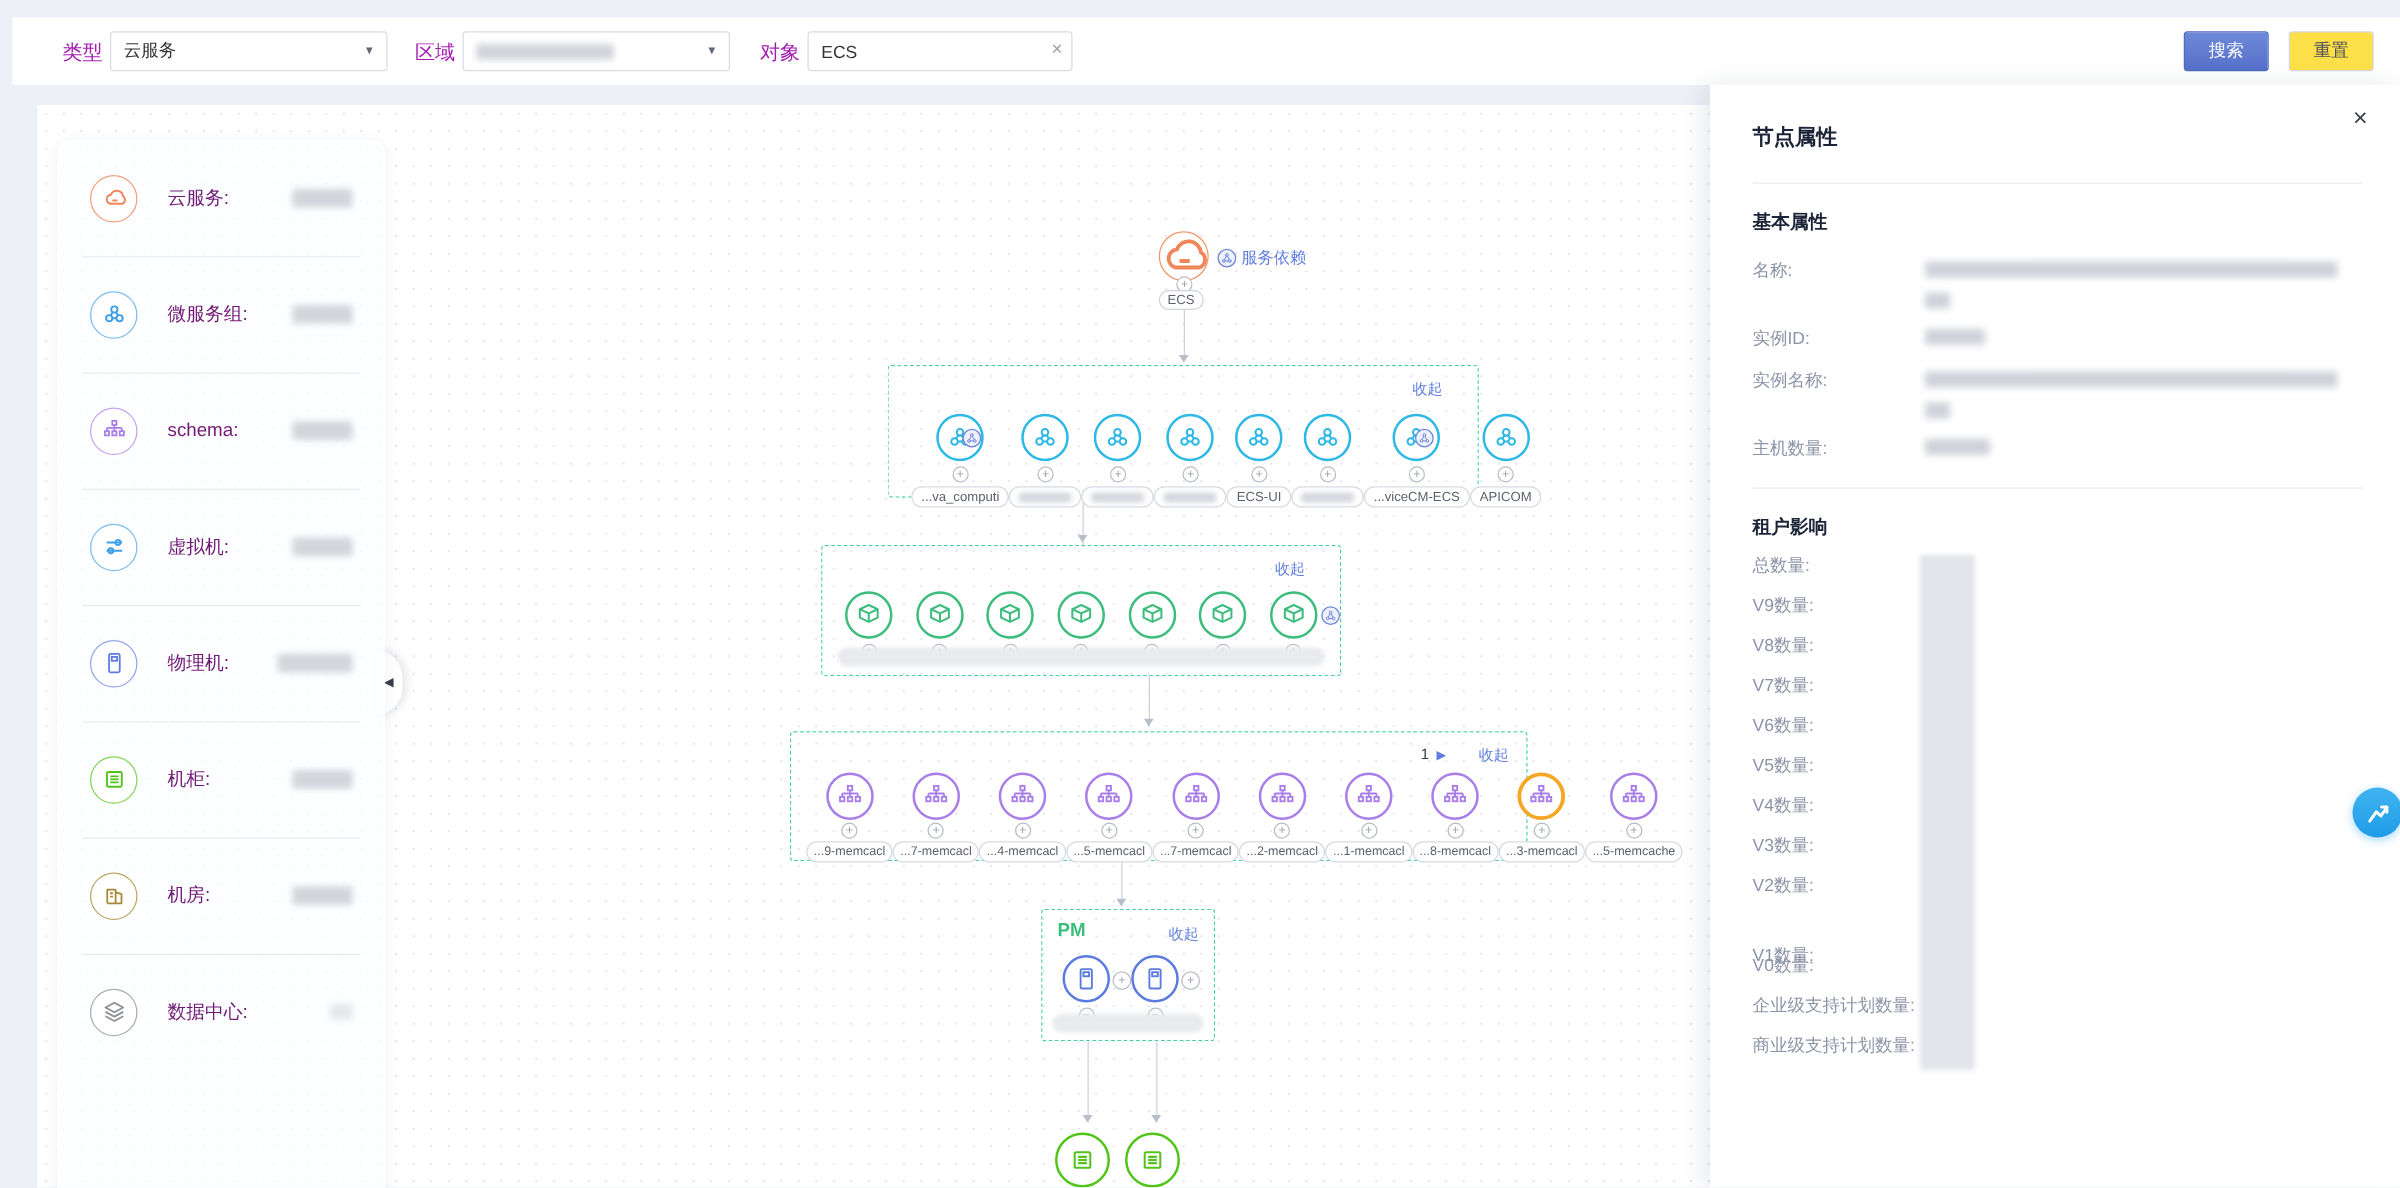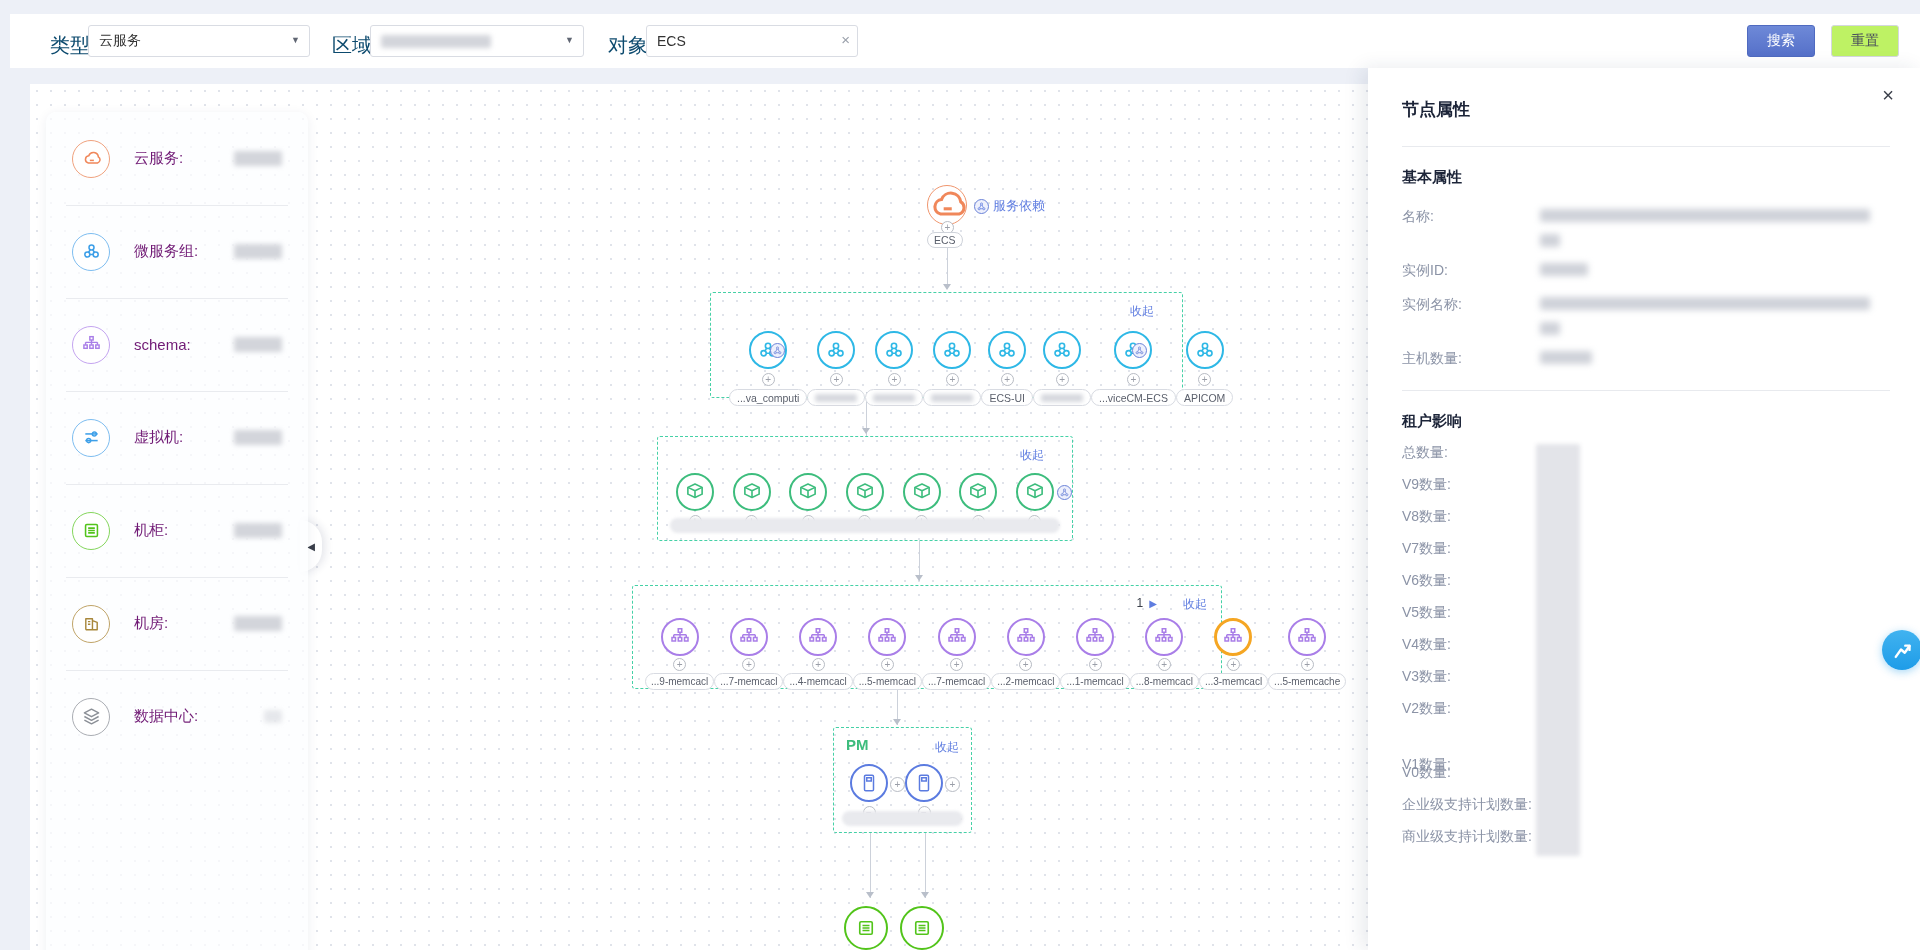--- a/index.html
+++ b/index.html
@@ -1,32 +1,32 @@
 <!DOCTYPE html>
 <html><head>
 <meta charset="utf-8">
 <style>
   * { margin:0; padding:0; box-sizing:border-box; }
   html,body { width:1920px; height:950px; overflow:hidden;
     font-family:"Liberation Sans","DejaVu Sans",sans-serif; background:#edf0f7; color:#404552; }
 
   
   .topbar { position:absolute; left:10px; right:0; top:14px; height:54px; background:#fff; z-index:15; }
-  .topbar .flabel { position:absolute; top:18px; font-size:20px; color:#0c4a6e; }
+  .topbar .flabel { position:absolute; top:18px; font-size:16px; color:#a21caf; }
   .selectbox { position:absolute; top:11px; height:32px; background:#fff; border:1px solid #d9dce3;
     border-radius:3px; display:flex; align-items:center; padding:0 26px 0 10px; font-size:14px; color:#333; cursor:pointer; }
   .selectbox .caret { position:absolute; right:9px; top:9px; font-size:9px; color:#606673; }
   .inputbox { position:absolute; top:11px; height:32px; background:#fff; border:1px solid #d9dce3; border-radius:3px; }
   .inputbox input { border:none; outline:none; width:100%; height:30px; padding:0 28px 0 10px; font-size:14px;
     color:#333; font-family:inherit; background:transparent; }
   .inputbox .clear { position:absolute; right:7px; top:5px; font-size:15px; color:#9aa0ab; cursor:pointer; }
   .btn { position:absolute; top:11px; width:68px; height:32px; border-radius:3px; font-size:14px;
     display:flex; align-items:center; justify-content:center; cursor:pointer; }
   .btn-primary { background:linear-gradient(#6e89d8,#5570c9); border:1px solid #4f6ac0; color:#fff; }
-  .btn-plain { background:#bef264; border:1px solid #d4d7de; color:#4a4f5c; }
+  .btn-plain { background:#fde047; border:1px solid #d4d7de; color:#4a4f5c; }
 
   
   .canvas { position:absolute; left:30px; top:84px; right:0; bottom:0; background:#fff;
     background-image:radial-gradient(#e0e3ea 1px, transparent 1.2px); background-size:14px 14px; overflow:hidden;text-align:center; }
 
   
   .sidebar { position:absolute; left:46px; top:112px; width:262px; height:870px;
     background:rgba(252,253,255,0.72); border-radius:10px; box-shadow:0 2px 12px rgba(31,45,80,0.07); z-index:6; }
   .side-item { position:relative; height:93px; display:flex; align-items:center; padding-left:26px; cursor:pointer; }
   .side-item + .side-item::before { content:""; position:absolute; left:20px; right:20px; top:0; height:1px; background:#e9ebef; }
@@ -634,20 +634,29 @@
   <div class="side-item">
     <span class="side-ic c-blue">
         <svg viewBox="0 0 16 16">
           <use href="#ic-vm"></use>
         </svg>
       </span>
     <span class="side-label">虚拟机:</span>
     <span class="side-count mask cmask"></span>
   </div>
   <div class="side-item">
+    <span class="side-ic c-indigo">
+        <svg viewBox="0 0 16 16">
+          <use href="#ic-pm"></use>
+        </svg>
+      </span>
+    <span class="side-label">物理机:</span>
+    <span class="side-count mask cmask" style="width:60px"></span>
+  </div>
+  <div class="side-item">
     <span class="side-ic c-lime">
         <svg viewBox="0 0 16 16">
           <use href="#ic-rack"></use>
         </svg>
       </span>
     <span class="side-label">机柜:</span>
     <span class="side-count mask cmask"></span>
   </div>
   <div class="side-item">
     <span class="side-ic c-brown">

